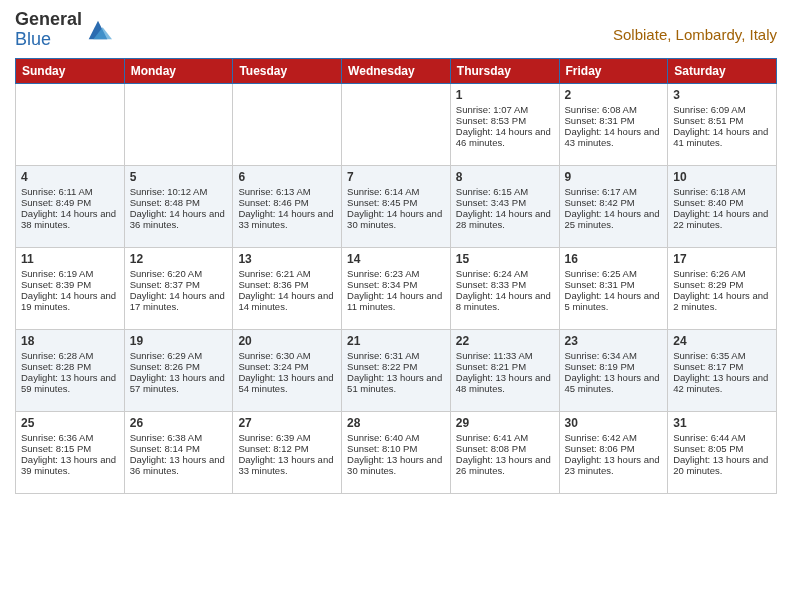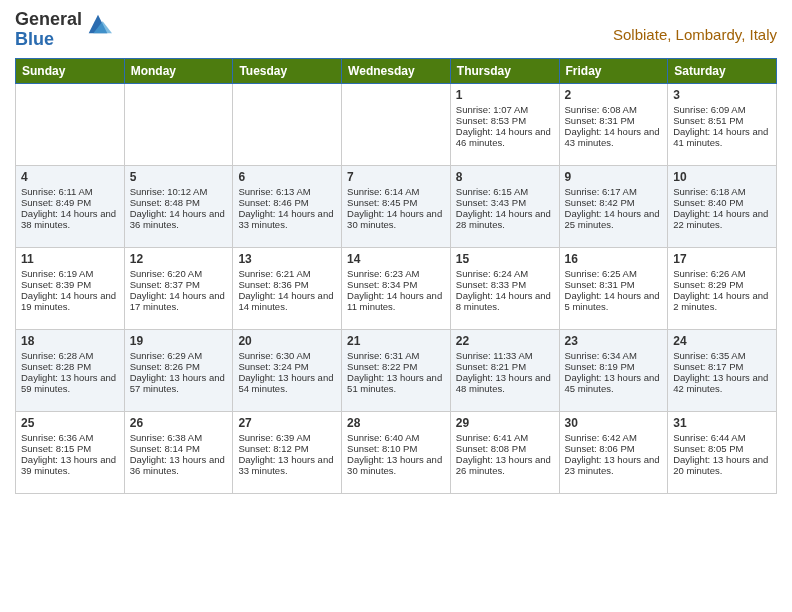--- a/index.html
+++ b/index.html
@@ -17,34 +17,35 @@
       padding: 10px 15px 10px 15px;
     }
     .header {
       display: flex;
       justify-content: space-between;
       align-items: flex-start;
       margin-bottom: 8px;
     }
     .logo {
       display: flex;
+      align-items: center;
     }
     .logo-text {
       display: flex;
       flex-direction: column;
       line-height: 1.1;
     }
     .logo-general {
       font-size: 18px;
       font-weight: bold;
       color: #333;
     }
     .logo-blue {
       font-size: 18px;
-      font-weight: bold;
+      font-weight: normal;
       color: #2b6cb0;
     }
     .logo-icon {
       width: 28px;
       height: 28px;
       margin-left: 2px;
     }
     .title-section {
       text-align: right;
     }
@@ -58,21 +59,21 @@
       font-size: 15px;
       color: #a16207;
       margin-top: 16px;
     }
     .calendar-table {
       width: 100%;
       border-collapse: collapse;
       table-layout: fixed;
     }
     .calendar-table th {
-      background: #4d7c0f;
+      background: #b91c1c;
       color: #fff;
       text-align: left;
       padding: 5px 6px;
       font-size: 12px;
       font-weight: bold;
       border: 1px solid #2b6cb0;
     }
     .calendar-table td {
       border: 1px solid #ccc;
       vertical-align: top;

